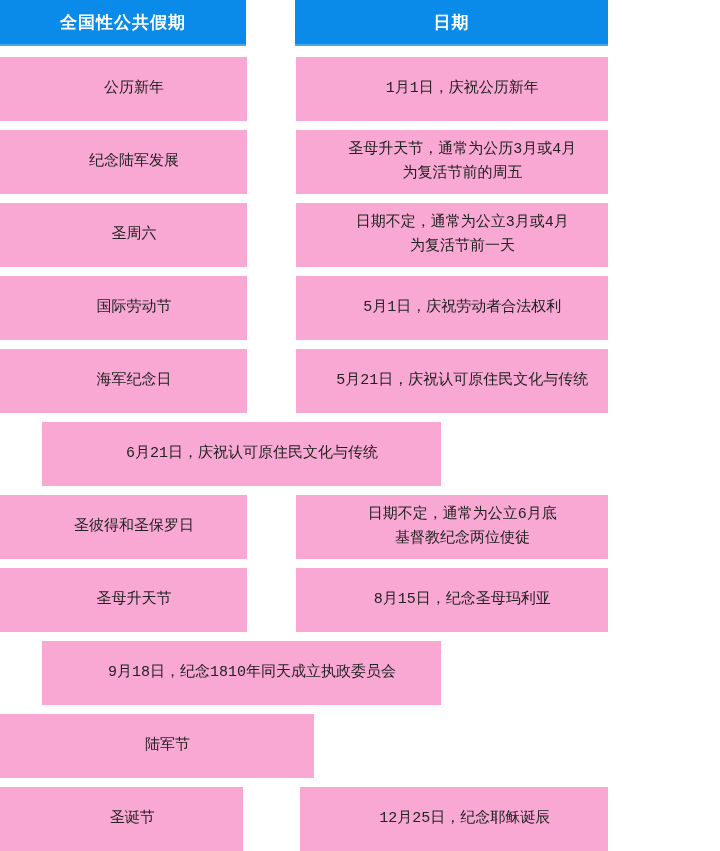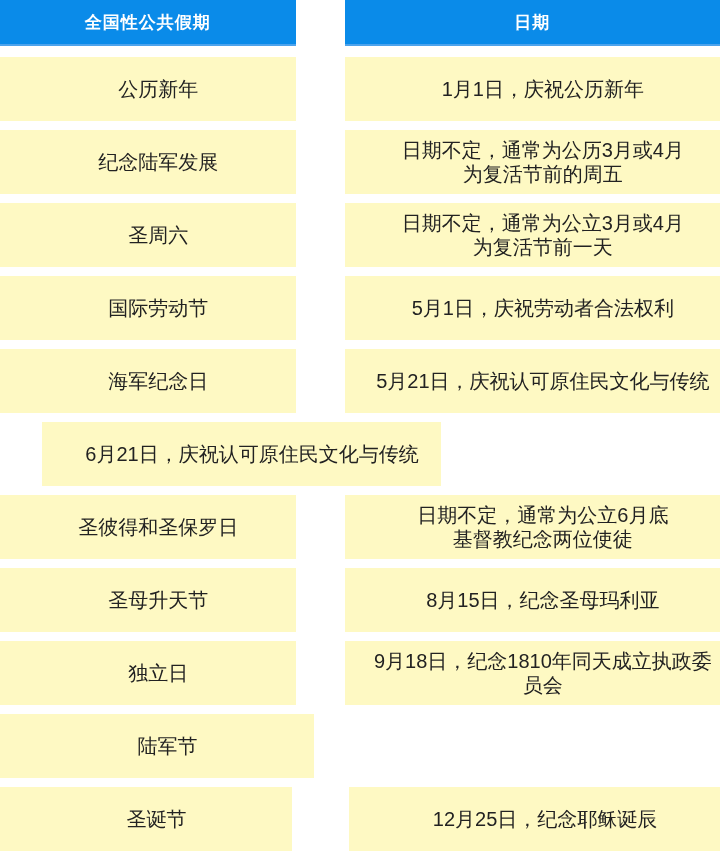--- a/index.html
+++ b/index.html
@@ -9,22 +9,23 @@
   }
   .page {
     width: 720px;
     height: 851px;
     background: #ffffff;
     overflow: hidden;
   }
   .tbl { width: 720px; }
   .row {
     display: flex;
-    width: 720px;
+    width: 608px;
     margin-bottom: 9px;
+    font-family: Liberation Mono, monospace;
   }
   .row:last-child { margin-bottom: 0; gap: 8px; }
   .row.header { height: 46px; margin-bottom: 11px; }
   .row.data { height: 64px; }
   .cell {
     display: flex;
     flex-direction: column;
     align-items: center;
     justify-content: center;
     text-align: center;
@@ -33,23 +34,23 @@
   .cell.col-date   { width: 399px; margin-left: 42px; }
   .row.header .cell {
     background: #0a8be9;
     border-bottom: 2px solid #4da3ec;
     color: #ffffff;
     font-size: 17px;
     font-weight: bold;
     letter-spacing: 1px;
   }
   .row.data .cell {
-    background: #fef9c3;
+    background: #f9a8d4;
     color: #222222;
-    font-size: 20px;
+    font-size: 15px;
     line-height: 24px;
     padding-left: 21px;
   }
   .date-line { display: block; }
 </style>
 </head>
 <body>
 
 <div class="page">
   <div class="tbl">
@@ -70,21 +71,21 @@
       <div class="cell col-date">
         <span class="date-line">1月1日，庆祝公历新年</span>
       </div>
     </div>
 
     <div class="row data">
       <div class="cell col-holiday">
         <span>纪念陆军发展</span>
       </div>
       <div class="cell col-date">
-        <span class="date-line">日期不定，通常为公历3月或4月</span>
+        <span class="date-line">圣母升天节，通常为公历3月或4月</span>
         <span class="date-line">为复活节前的周五</span>
       </div>
     </div>
 
     <div class="row data">
       <div class="cell col-holiday">
         <span>圣周六</span>
       </div>
       <div class="cell col-date">
         <span class="date-line">日期不定，通常为公立3月或4月</span>
@@ -129,23 +130,20 @@
     <div class="row data">
       <div class="cell col-holiday">
         <span>圣母升天节</span>
       </div>
       <div class="cell col-date">
         <span class="date-line">8月15日，纪念圣母玛利亚</span>
       </div>
     </div>
 
     <div class="row data">
-      <div class="cell col-holiday">
-        <span>独立日</span>
-      </div>
       <div class="cell col-date">
         <span class="date-line">9月18日，纪念1810年同天成立执政委员会</span>
       </div>
     </div>
 
     <div class="row data">
       <div class="cell col-holiday">
         <span>陆军节</span>
       </div>
     </div>

